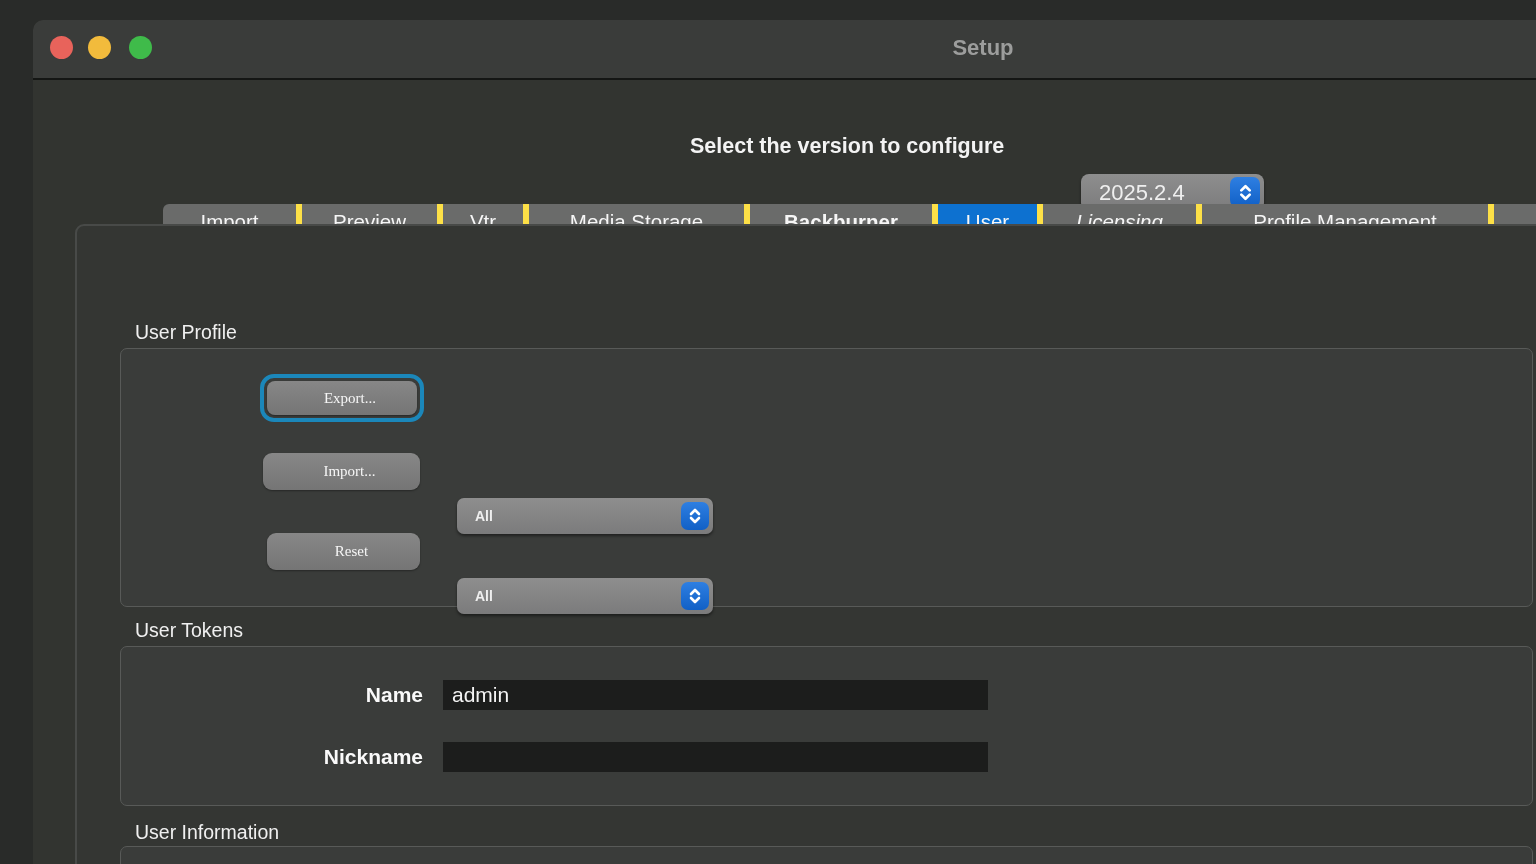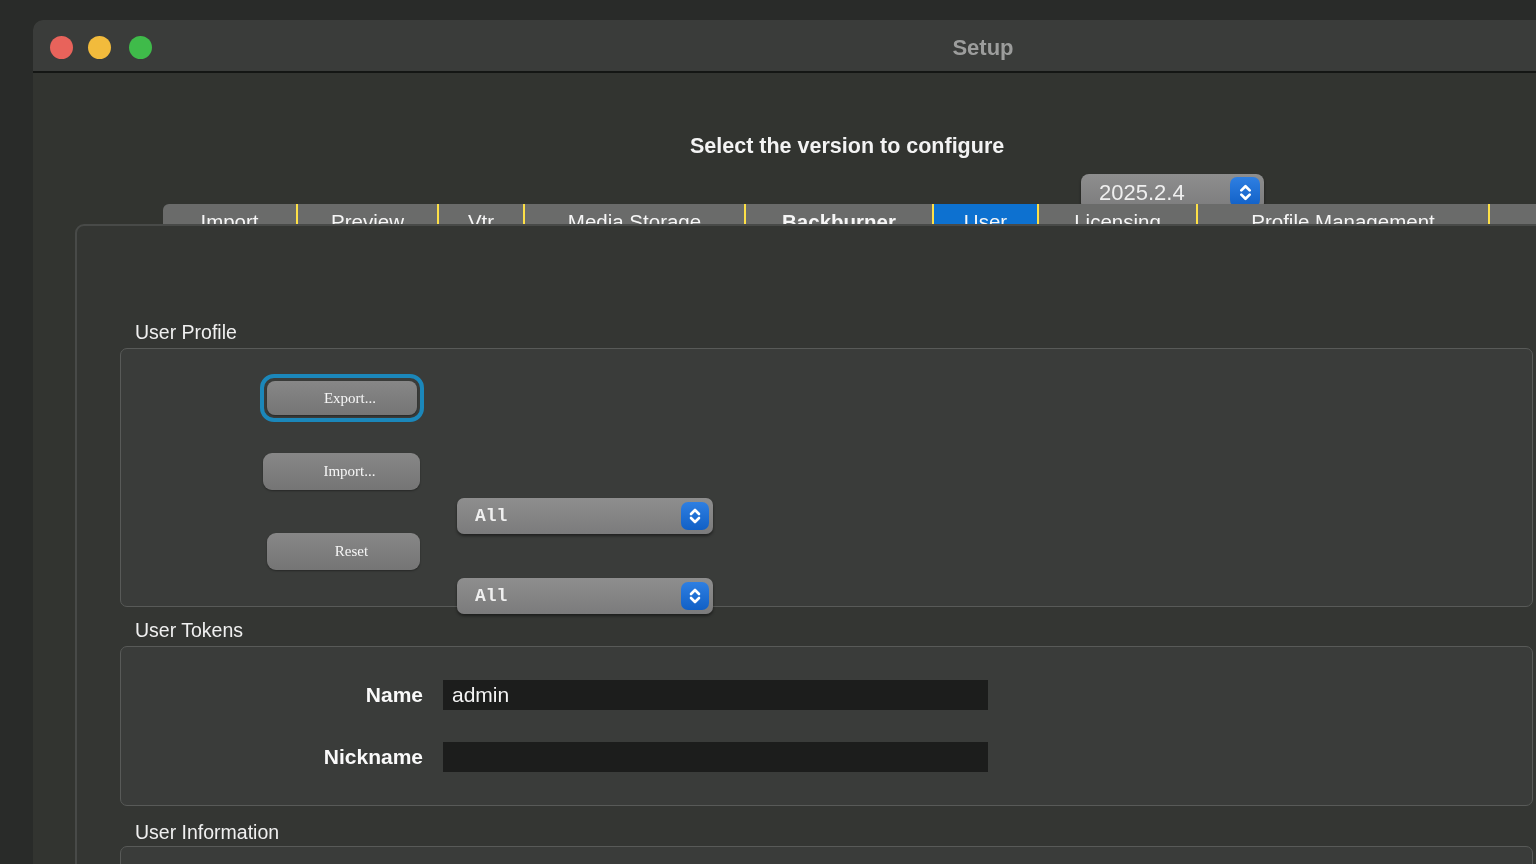--- a/index.html
+++ b/index.html
@@ -9,21 +9,21 @@
     font-family:"Liberation Sans", sans-serif;
     position:relative;
     -webkit-font-smoothing:antialiased;
   }
   #window {
     position:absolute; left:33px; top:20px; width:1503px; height:844px;
     background:#323430; border-radius:10px 0 0 0; overflow:hidden;
   }
   
   .titlebar {
-    position:absolute; left:0; top:0; width:100%; height:53px;
+    position:absolute; left:0; top:0; width:100%; height:60px;
     background:#3a3c3a; border-bottom:2px solid #141614; border-radius:10px 0 0 0;text-align:right;
   }
   .tl-dot { position:absolute; top:16px; width:23px; height:23px; border-radius:50%; }
   .win-title {
     position:absolute; left:950px; top:15px; transform:translateX(-50%);
     font-size:22px; font-weight:bold; color:#9c9d9c; white-space:nowrap;
   }
   
   .version-label {
     position:absolute; left:657px; top:114px; font-size:21.5px; font-weight:bold;
@@ -48,21 +48,21 @@
   #version-popup .popup-value { font-size:22px; line-height:37px; font-weight:400; }
   #version-popup .blue-cap { right:4px; top:3px; width:30px; height:30px; }
   
   .tabbar {
     position:absolute; left:130px; top:184px; height:36px; display:flex;
     border-radius:6px 0 0 6px; overflow:hidden;
   }
   .tab {
     height:36px; background:#6a6b6a; color:#f6f6f6; font-size:20.5px;
     display:flex; align-items:center; justify-content:center;
-    border-left:2px solid #fde047; cursor:default; white-space:nowrap; overflow:hidden;
+    border-left:6px solid #fde047; cursor:default; white-space:nowrap; overflow:hidden;
   }
   .tab:first-child { border-left:none; }
   .tab.selected { background:#0d71d0; }
   
   .tab-panel {
     position:absolute; left:42px; top:204px; width:1500px; height:700px;
     background:#343633; border:2px solid #484a48; border-radius:9px;
   }
   .section-label {
     position:absolute; font-size:19.5px; color:#f0f0f0; white-space:nowrap;
@@ -78,21 +78,21 @@
     color:#f6f6f6; font-size:15px; font-family:Liberation Serif, serif;
     box-shadow:0 1px 2px rgba(0,0,0,0.35);
     display:flex; align-items:center; justify-content:center; cursor:default;padding-left:16px;
   }
   .focus-ring {
     position:absolute; border:4px solid #1b87ba; border-radius:14px;
     padding:3px; background:transparent;
   }
   .focus-ring .btn { position:relative; border-radius:8px; }
   .scope-popup { width:256px; height:36px; border-radius:7px; }
-  .scope-popup .popup-value { font-size:18px; line-height:36px; font-weight:bold;font-family:Liberation Mono, monospace; }
+  .scope-popup .popup-value { font-size:14px; line-height:36px; font-weight:bold; }
   .scope-popup .blue-cap { right:4px; top:4px; width:28px; height:28px; }
   
   .field-label {
     position:absolute; width:170px; text-align:right;
     font-size:21px; font-weight:bold; color:#fafafa; white-space:nowrap;
   }
   .text-input {
     position:absolute; width:545px; height:30px; background:#1c1d1c;
     border:none; color:#f4f4f4; font-size:21px; font-family:inherit;
     padding:0 12px 0 9px; line-height:30px; outline:none;
@@ -122,21 +122,21 @@
     </span>
   </div>
 
   <div class="tabbar" id="tabbar">
       <div class="tab" style="width: 133px;">Import</div>
       <div class="tab" style="width: 141px;">Preview</div>
       <div class="tab" style="width: 86px;">Vtr</div>
       <div class="tab" style="width: 221px;">Media Storage</div>
       <div class="tab" style="width: 188px; font-weight: bold;">Backburner</div>
       <div class="tab selected" style="width: 105px;">User</div>
-      <div class="tab" style="width: 159px;">Licensing</div>
+      <div class="tab" style="width: 159px; font-style: italic;">Licensing</div>
       <div class="tab" style="width: 292px;">Profile Management</div>
       <div class="tab" style="width: 120px;">En</div>
     </div>
 
   <div class="tab-panel"></div>
 
   <div class="section-label" style="left:102px; top:301px">User Profile</div>
   <div class="group-box" style="top:328px; height:259px"></div>
 
   <div class="focus-ring" style="left:227px; top:354px">

